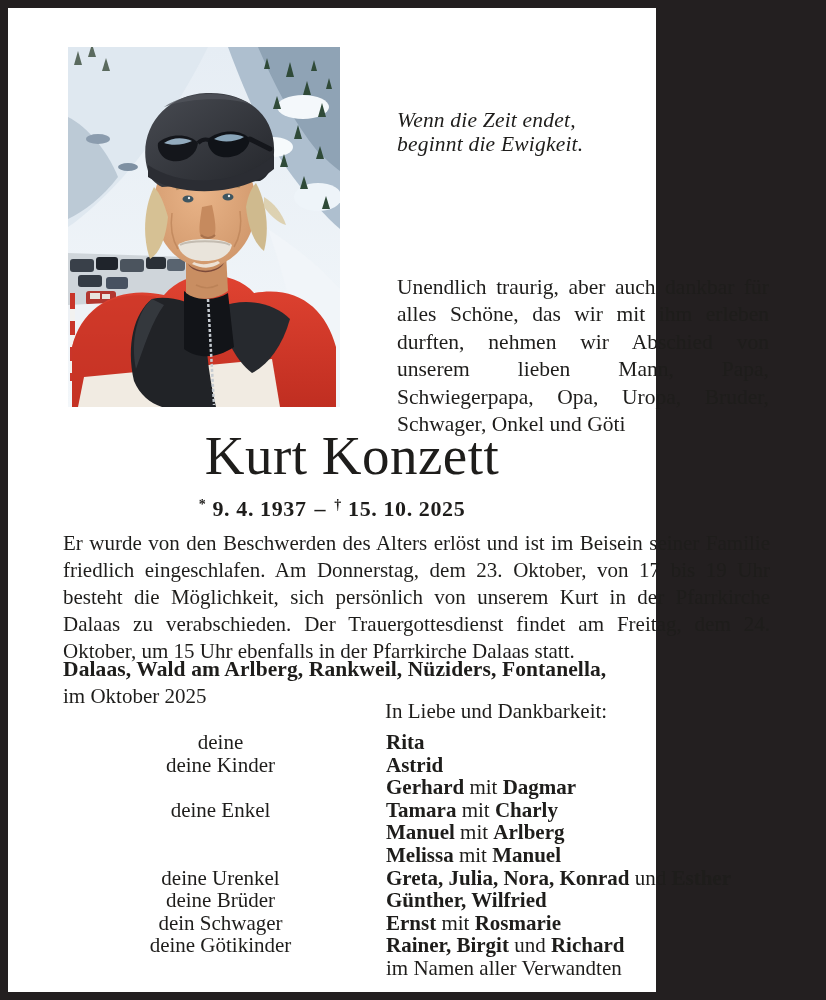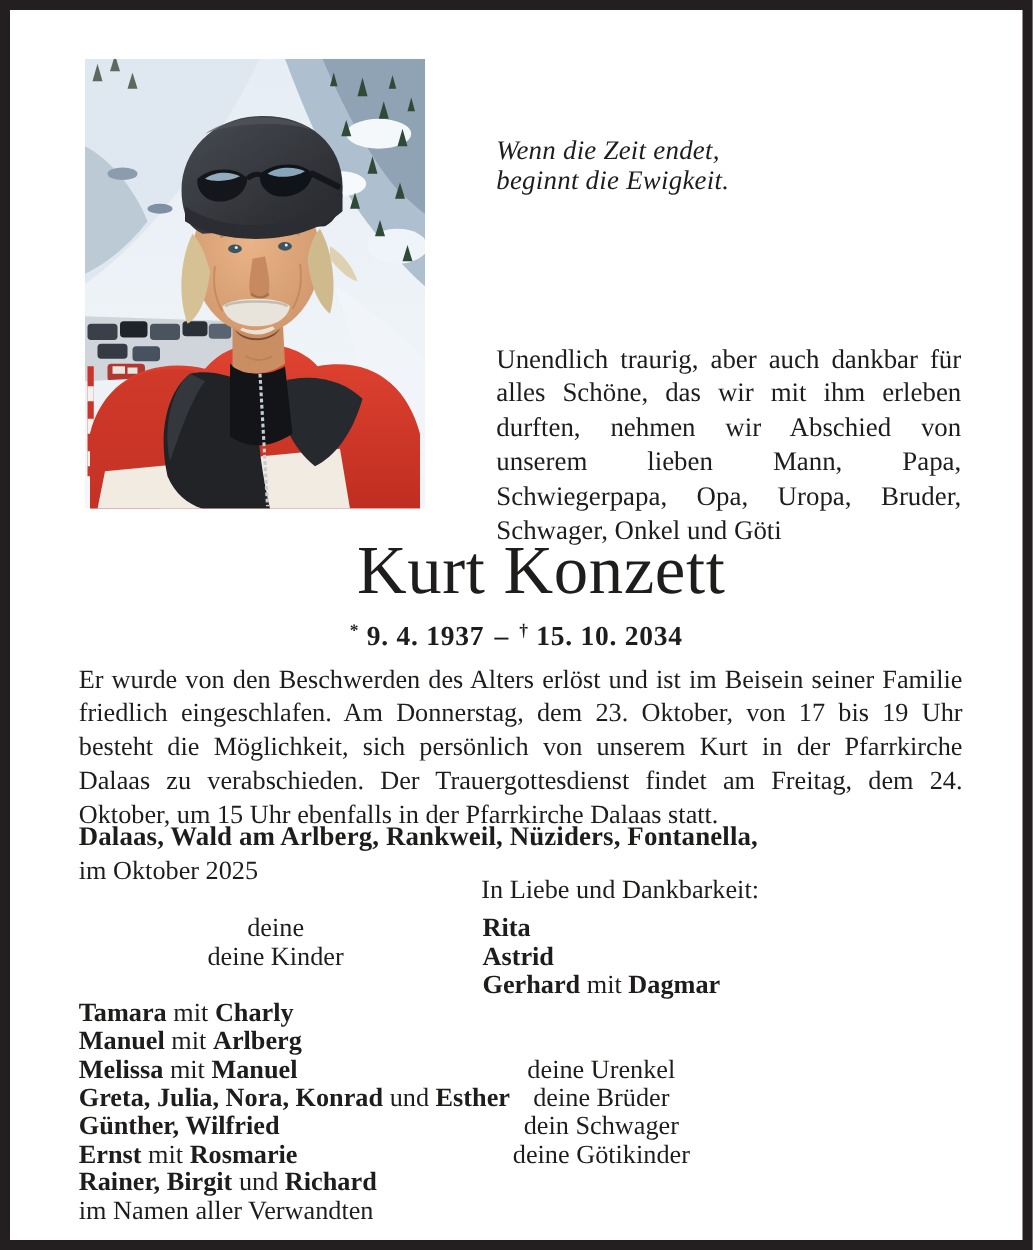--- a/index.html
+++ b/index.html
@@ -1,18 +1,18 @@
 <!DOCTYPE html>
 <html><head>
 <meta charset="utf-8">
 <style>
   html,body{margin:0;padding:0;}
   body{background:#231f20;font-family:"Liberation Serif", serif;}
   .frame{position:relative;width:826px;height:1000px;background:#231f20;overflow:hidden;}
-  .page{position:absolute;left:8px;top:8px;width:810px;height:984px;background:#ffffff;color:#1e1d1b;}
+  .page{position:absolute;left:8px;top:8px;width:648px;height:984px;background:#ffffff;color:#1e1d1b;}
   .photo{position:absolute;left:60px;top:39px;width:272px;height:360px;overflow:hidden;}
   .photo svg{display:block;}
   .quote{position:absolute;left:389px;top:100px;font-style:italic;font-size:21.5px;line-height:24px;letter-spacing:.2px;}
   .intro{position:absolute;left:389px;top:266px;width:372px;font-size:21.5px;line-height:27.4px;text-align:justify;margin:0;}
   .name{position:absolute;left:0;top:419px;width:100%;text-align:center;font-size:55px;font-weight:400;margin:0;letter-spacing:.5px;line-height:58px;padding-left:20px;}
   .dates{position:absolute;left:0;top:488px;width:100%;text-align:center;font-size:22px;font-weight:700;letter-spacing:.6px;}
   .dates .sym{font-size:14px;vertical-align:7px;font-weight:700;}
   .dates .sep{padding:0 2px;}
   .announce{position:absolute;left:55px;top:522px;width:707px;font-size:21px;line-height:27px;text-align:justify;margin:0;}
   .cities{position:absolute;left:55px;top:649px;font-size:21.5px;font-weight:700;letter-spacing:.1px;}
@@ -162,36 +162,37 @@
 
     <p class="intro">Unendlich traurig, aber auch dankbar für alles Schöne, das wir mit ihm erleben durften, nehmen wir Abschied von unserem lieben Mann, Papa, Schwiegerpapa, Opa, Uropa, Bruder, Schwager, Onkel und Göti</p>
 
     <h1 class="name">Kurt Konzett</h1>
 
     <div class="dates">
       <span class="sym">*</span>
       <span>9. 4. 1937</span>
       <span class="sep">–</span>
       <span class="sym">†</span>
-      <span>15. 10. 2034</span>
+      <span>15. 10. 2025</span>
     </div>
 
     <p class="announce">Er wurde von den Beschwerden des Alters erlöst und ist im Beisein seiner Familie friedlich eingeschlafen. Am Donnerstag, dem 23. Oktober, von 17 bis 19 Uhr besteht die Möglichkeit, sich persönlich von unserem Kurt in der Pfarrkirche Dalaas zu verabschieden. Der Trauergottesdienst findet am Freitag, dem 24. Oktober, um 15 Uhr ebenfalls in der Pfarrkirche Dalaas statt.</p>
 
     <div class="cities">Dalaas, Wald am Arlberg, Rankweil, Nüziders, Fontanella,</div>
     <div class="monthline">im Oktober 2025</div>
 
     <div class="liebe">In Liebe und Dankbarkeit:</div>
     <div class="family">
         <div class="fam-label">deine</div>
         <div class="fam-value"><span class="b">Rita</span></div>
         <div class="fam-label">deine Kinder</div>
         <div class="fam-value"><span class="b">Astrid</span></div>
         <div class="fam-label"></div>
         <div class="fam-value"><span class="b">Gerhard</span><span> mit </span><span class="b">Dagmar</span></div>
+        <div class="fam-label">deine Enkel</div>
         <div class="fam-value"><span class="b">Tamara</span><span> mit </span><span class="b">Charly</span></div>
         <div class="fam-label"></div>
         <div class="fam-value"><span class="b">Manuel</span><span> mit </span><span class="b">Arlberg</span></div>
         <div class="fam-label"></div>
         <div class="fam-value"><span class="b">Melissa</span><span> mit </span><span class="b">Manuel</span></div>
         <div class="fam-label">deine Urenkel</div>
         <div class="fam-value"><span class="b">Greta, Julia, Nora, Konrad</span><span> und </span><span class="b">Esther</span></div>
         <div class="fam-label">deine Brüder</div>
         <div class="fam-value"><span class="b">Günther, Wilfried</span></div>
         <div class="fam-label">dein Schwager</div>

